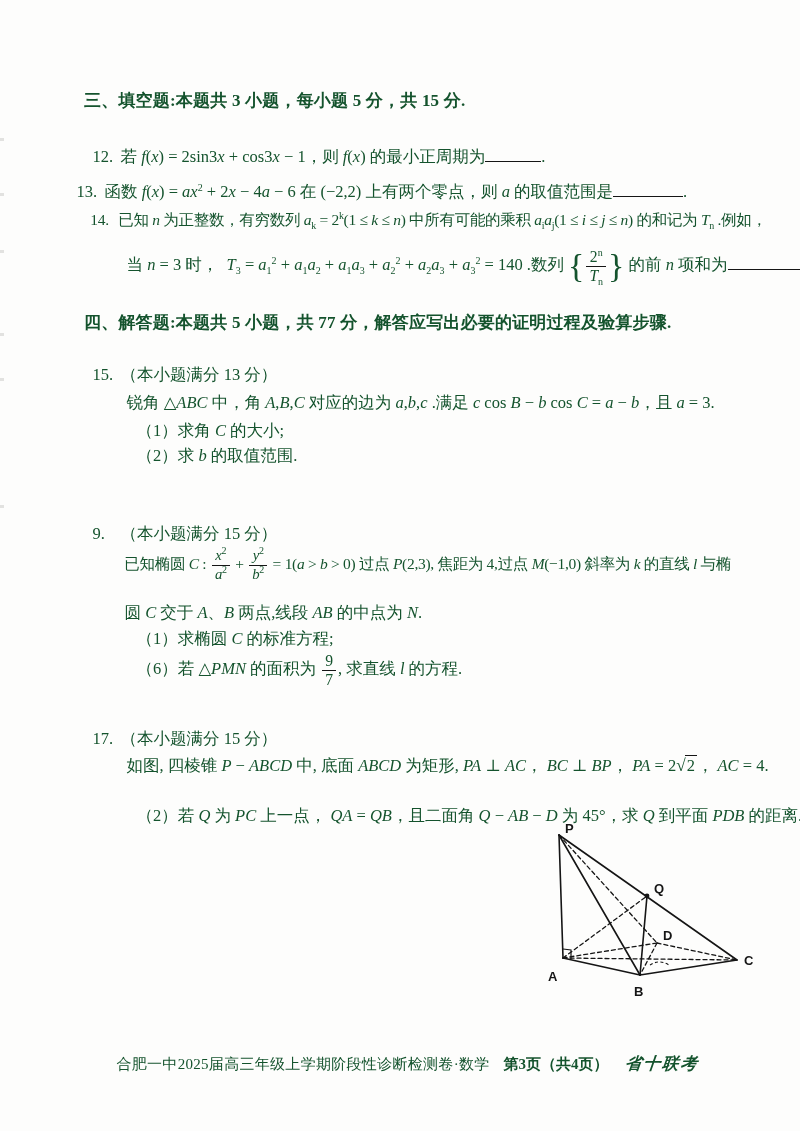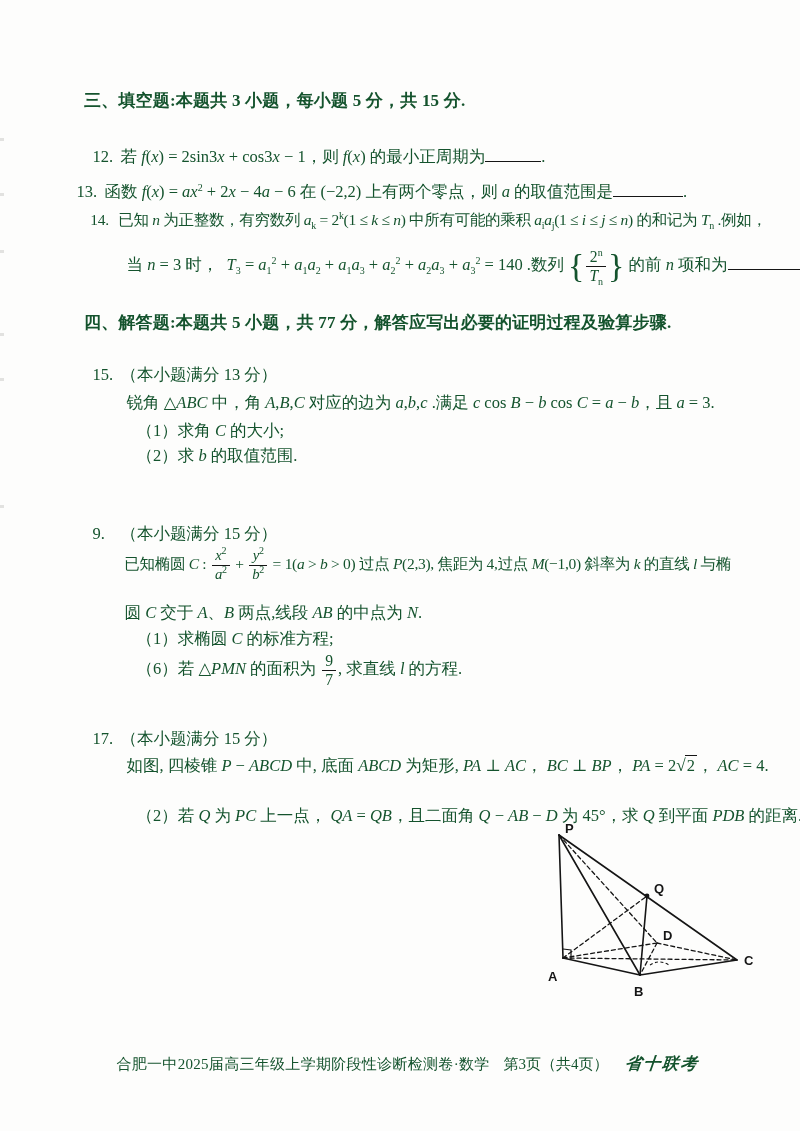--- a/index.html
+++ b/index.html
@@ -20,21 +20,21 @@
   .frac .num{padding:0 3px 1px;}
   .frac .den{border-top:1.3px solid #151515;padding:1px 3px 0;}
   .bigbrace{font-size:34px;vertical-align:middle;line-height:0;font-weight:400;}
   .sqrt{white-space:nowrap;}
   .rad{font-size:1.05em;}
   .sqrt-body{border-top:1.3px solid #151515;margin-left:-1px;padding:0 2px;}
   .blank{display:inline-block;border-bottom:1.2px solid #151515;height:1em;vertical-align:baseline;}
   .figure{position:absolute;left:538px;top:818px;}
   .footer{position:absolute;left:0;top:1036px;width:100%;text-align:center;font-size:15px;white-space:pre;}
   .footer .f-title{letter-spacing:0.3px;}
-  .footer .f-page{margin-left:14px;}
+  .footer .f-page{margin-left:14px;font-weight:bold;}
   .footer .f-brand{margin-left:16px;font-weight:700;font-style:italic;font-size:16.5px;
         display:inline-block;transform:skewX(-6deg);letter-spacing:2px;}
   .edge-tick{position:absolute;left:0;width:4px;height:3px;background:#e2e2e0;}
 </style>
 </head>
 <body>
 
 <div class="page">
 
   <div id="edge-ticks">

